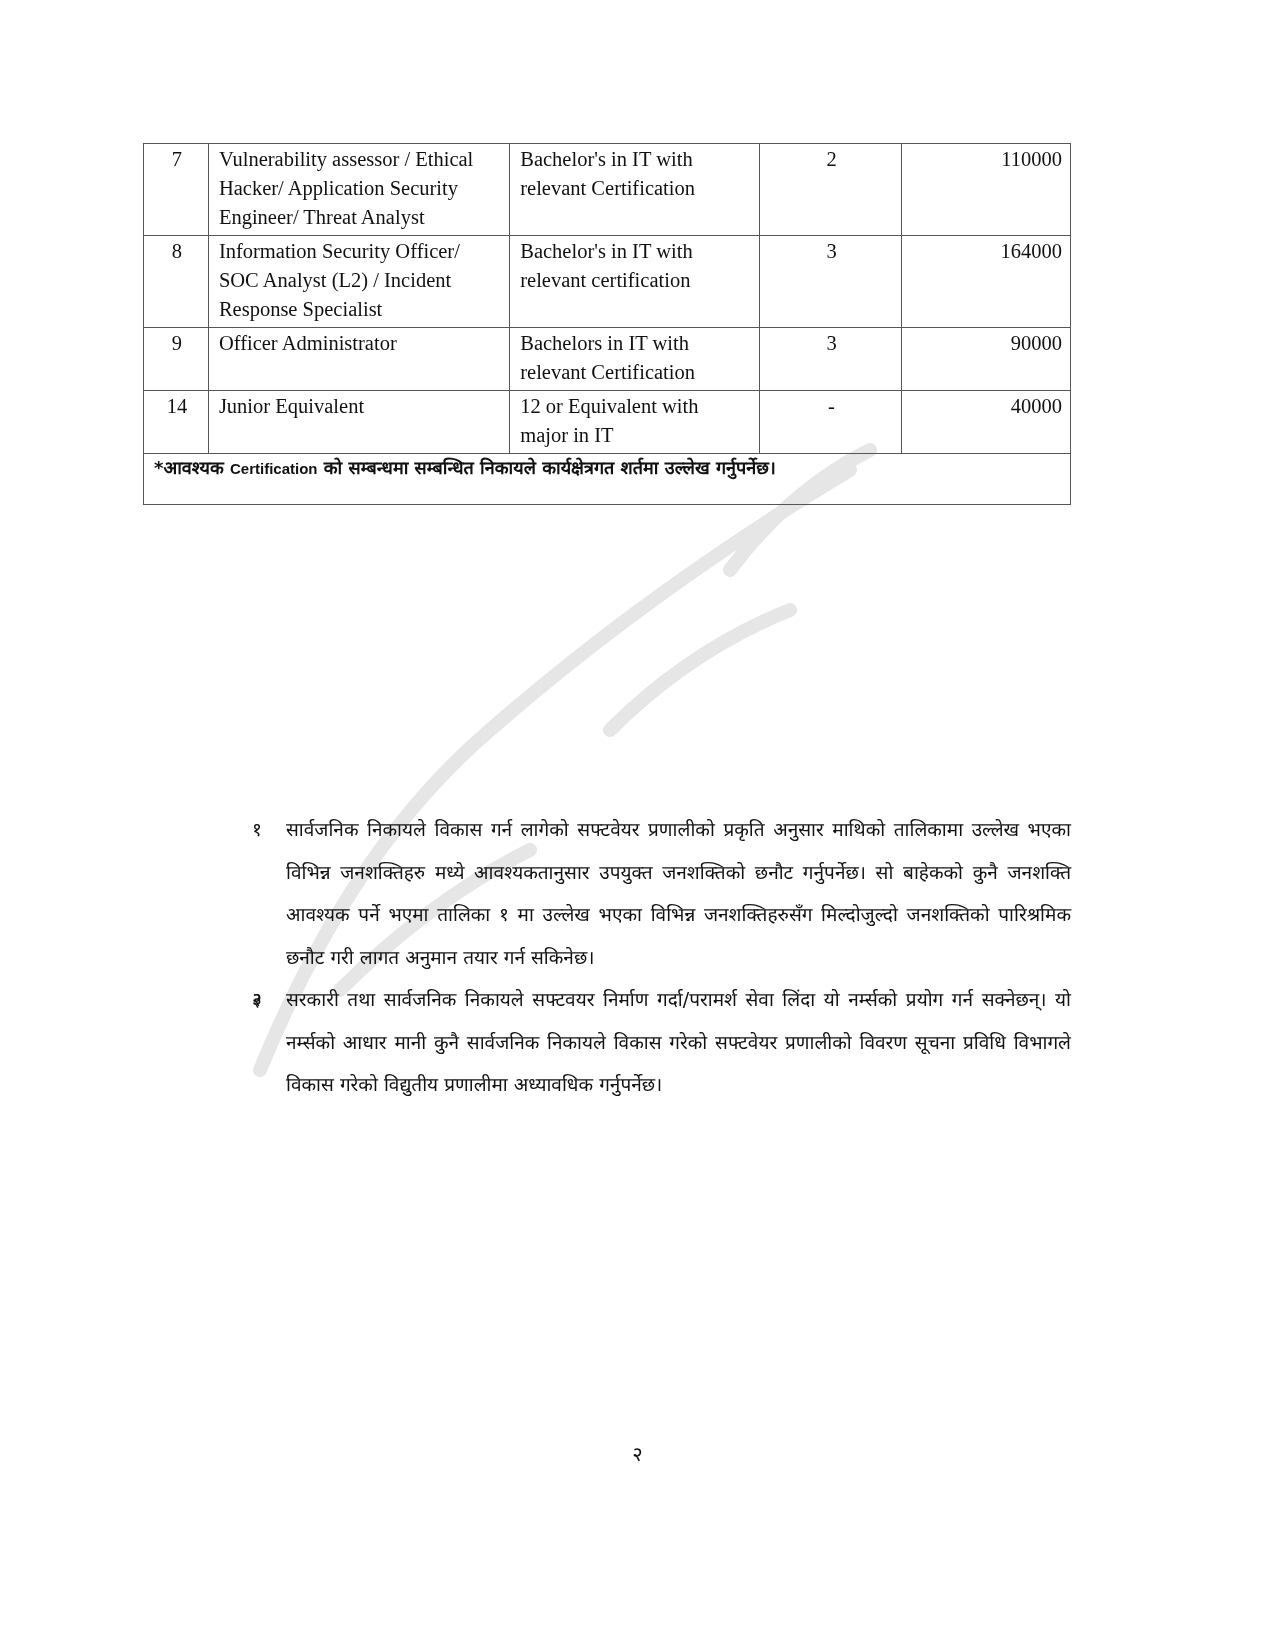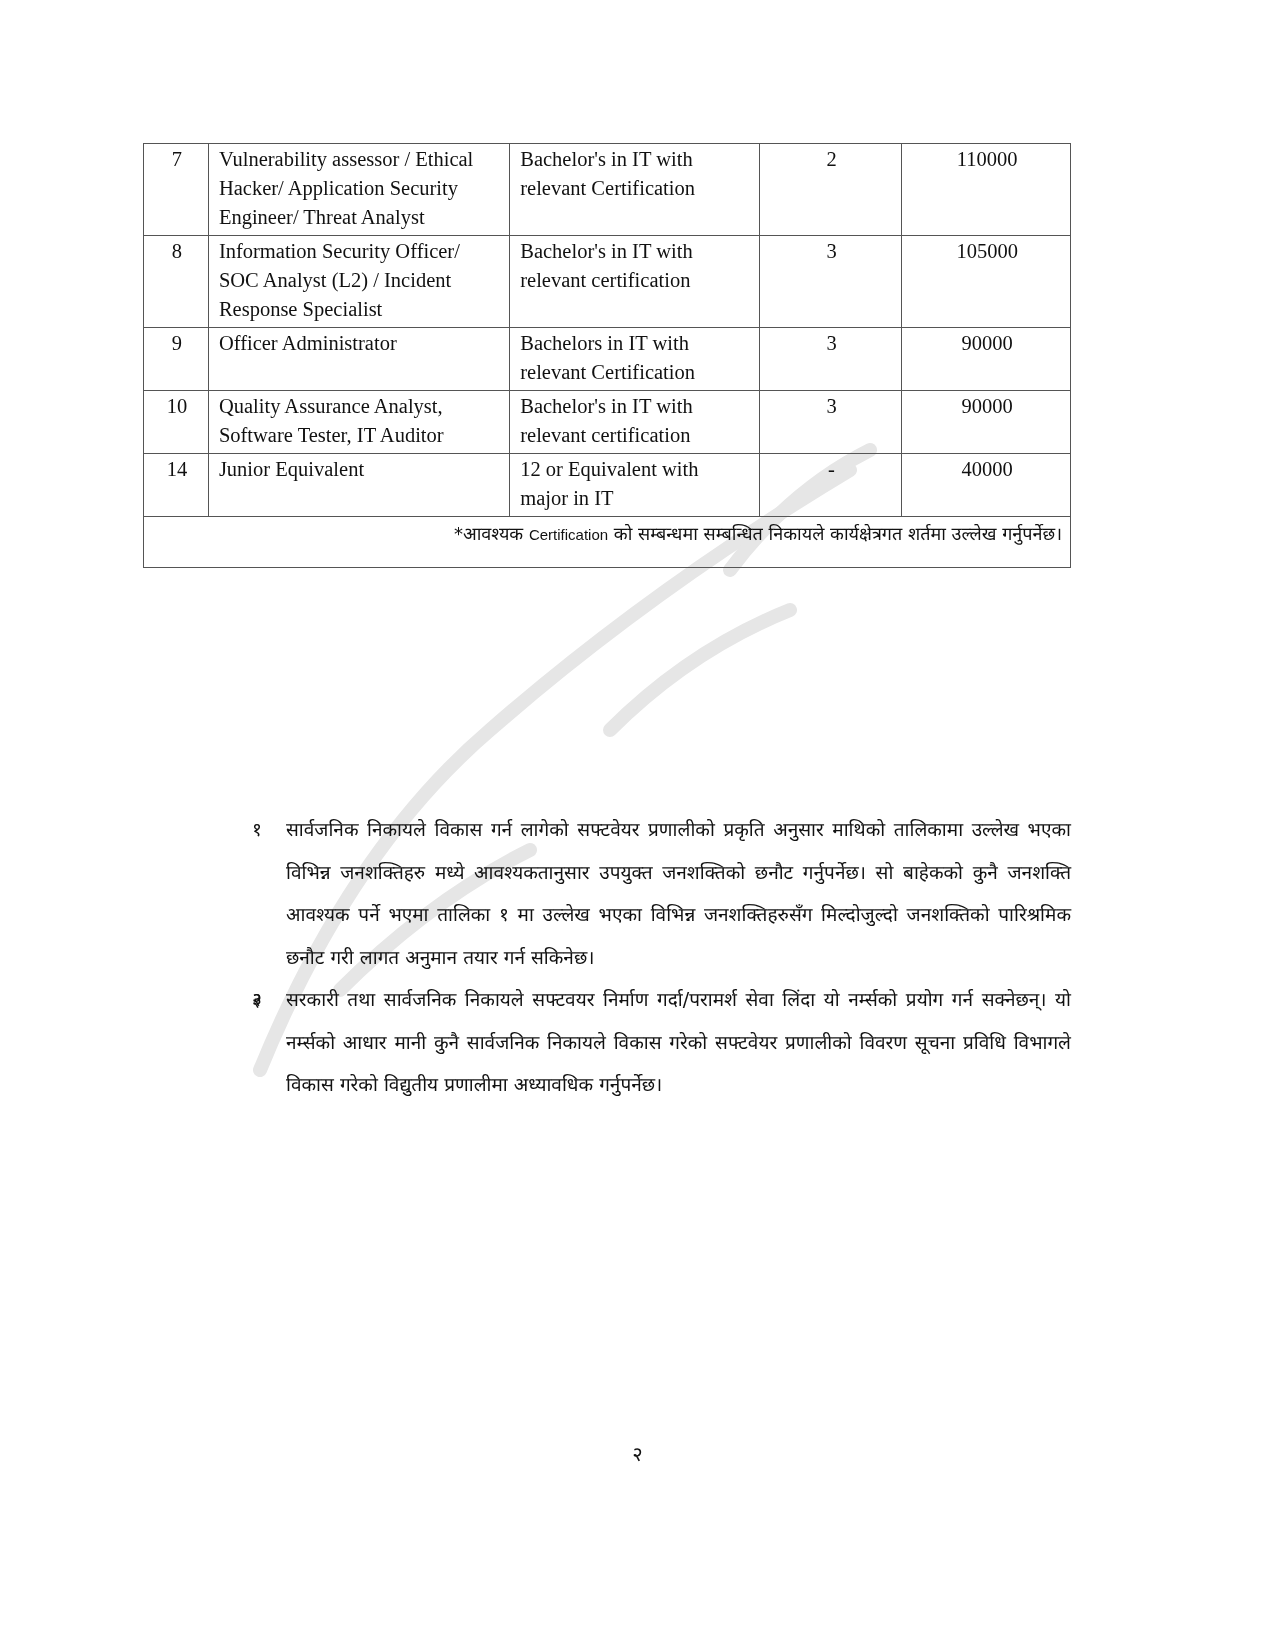--- a/index.html
+++ b/index.html
@@ -15,24 +15,24 @@
       position: absolute; left: 143px; top: 143px; width: 928px;
       border-collapse: collapse; font-size: 20.5px; line-height: 29px;
     }
     table.norms td {
       border: 1.3px solid #555; vertical-align: top; padding: 1px 8px 3px 10px;
     }
     td.c-sn { width: 46px; text-align: center; padding-left: 4px; padding-right: 4px; }
     td.c-pos { width: 283px; text-align: left; }
     td.c-qual { width: 231px; text-align: left; }
     td.c-exp { width: 124px; text-align: center; }
-    td.c-sal { width: 150px; text-align: center; }
+    td.c-sal { width: 150px; text-align: right; }
     td.note-cell {
-      text-align: right; height: 46px; vertical-align: top;
-      font-family: "DejaVu Sans", sans-serif; font-weight: normal; font-size: 18px; line-height: 32px;
+      text-align: left; height: 46px; vertical-align: top;
+      font-family: "DejaVu Sans", sans-serif; font-weight: bold; font-size: 18px; line-height: 26px;
     }
     .note-cert { font-size: 15px; font-family: "Liberation Sans", sans-serif; }
     .paras {
       position: absolute; left: 248px; top: 808px; width: 823px;
       font-family: "DejaVu Sans", sans-serif; font-size: 19px; line-height: 42.5px;
     }
     .para { position: relative; padding-left: 38px; text-align: justify; margin: 0; }
     .para .num { position: absolute; left: 4px; top: 0; }
     .page-num {
       position: absolute; left: 0; width: 1275px; top: 1440px; text-align: center;
@@ -58,33 +58,26 @@
         <td class="c-pos">Vulnerability assessor / Ethical Hacker/ Application Security Engineer/ Threat Analyst</td>
         <td class="c-qual">Bachelor's in IT with relevant Certification</td>
         <td class="c-exp">2</td>
         <td class="c-sal">110000</td>
       </tr>
       <tr>
         <td class="c-sn">8</td>
         <td class="c-pos">Information Security Officer/ SOC Analyst (L2) / Incident Response Specialist</td>
         <td class="c-qual">Bachelor's in IT with relevant certification</td>
         <td class="c-exp">3</td>
-        <td class="c-sal">105000</td>
+        <td class="c-sal">164000</td>
       </tr>
       <tr>
         <td class="c-sn">9</td>
         <td class="c-pos">Officer Administrator</td>
         <td class="c-qual">Bachelors in IT with relevant Certification</td>
-        <td class="c-exp">3</td>
-        <td class="c-sal">90000</td>
-      </tr>
-      <tr>
-        <td class="c-sn">10</td>
-        <td class="c-pos">Quality Assurance Analyst, Software Tester, IT Auditor</td>
-        <td class="c-qual">Bachelor's in IT  with relevant certification</td>
         <td class="c-exp">3</td>
         <td class="c-sal">90000</td>
       </tr>
       <tr>
         <td class="c-sn">14</td>
         <td class="c-pos">Junior Equivalent</td>
         <td class="c-qual">12 or Equivalent with major in IT</td>
         <td class="c-exp">-</td>
         <td class="c-sal">40000</td>
       </tr>

